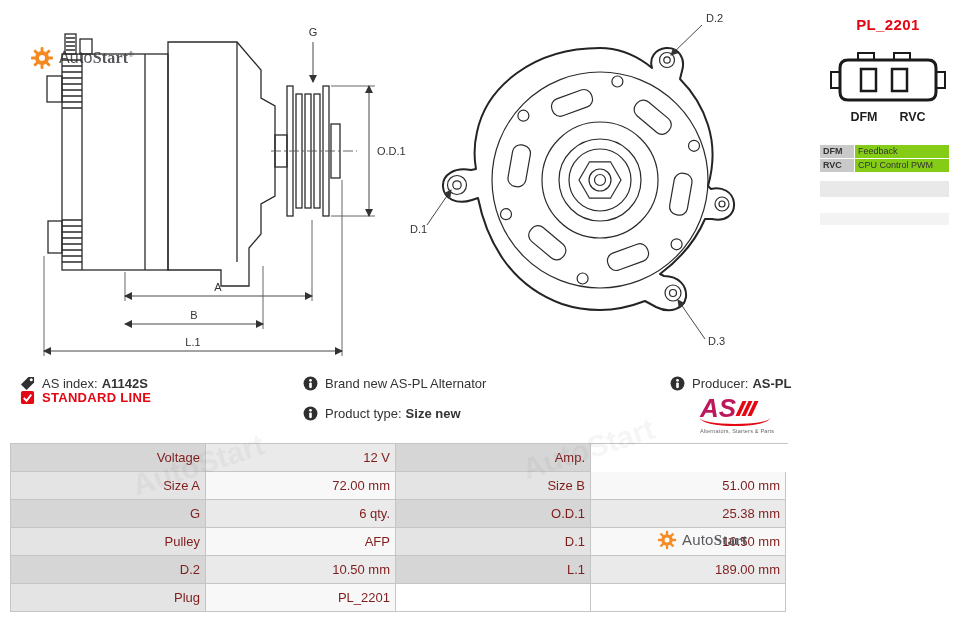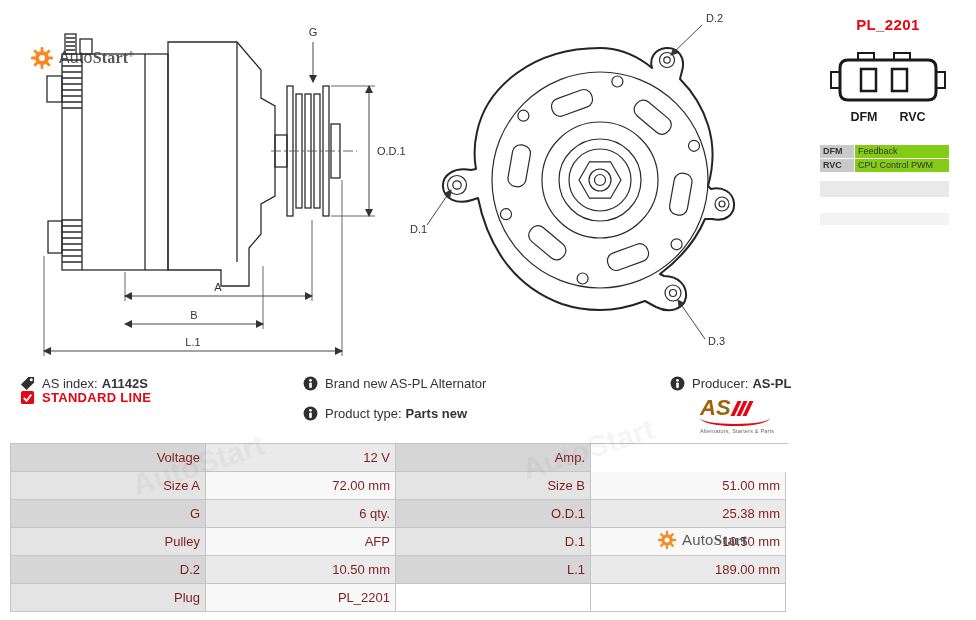--- a/index.html
+++ b/index.html
@@ -27,21 +27,21 @@
   .legend-strip2{position:absolute;left:820px;top:213px;width:129px;height:12px;background:#f3f3f3;}
 
   
   .info-item{position:absolute;display:flex;align-items:flex-end;gap:7px;font-size:13px;color:#333;white-space:nowrap;}
   .info-item b{font-weight:700;margin-left:4px;}
   .info-item.red-line{color:#e30613;font-weight:700;letter-spacing:.3px;}
 
   
   .aspl-logo{position:absolute;left:700px;top:398px;width:100px;}
   .aspl-top{display:flex;align-items:flex-end;gap:3px;}
-  .aspl-as{font-style:italic;font-weight:800;font-size:22px;line-height:20px;color:#a16207;}
+  .aspl-as{font-style:italic;font-weight:800;font-size:26px;line-height:20px;color:#be185d;}
   .aspl-stripes{display:flex;gap:2px;margin-bottom:2px;}
   .aspl-stripes i{display:block;width:4px;height:15px;background:#e30613;transform:skewX(-25deg);}
   .aspl-arc{width:70px;height:6px;border-bottom:2.5px solid #e30613;border-radius:0 0 100% 100% / 0 0 200% 200%;}
   .aspl-tagline{font-size:5.5px;color:#666;margin-top:2px;letter-spacing:.2px;}
 
   
   .spec-table{position:absolute;left:10px;top:443px;width:777px;
               border-top:1px solid #c5c5c5;border-left:1px solid #c5c5c5;}
   .srow{display:grid;grid-template-columns:195px 190px 195px 195px;height:28px;}
   .srow>div{border-right:1px solid #c5c5c5;border-bottom:1px solid #c5c5c5;
@@ -252,21 +252,21 @@
     </svg>
     <span>STANDARD LINE</span>
   </div>
 
   <div class="info-item" style="left:303px;top:406px;">
     <svg width="15" height="15" viewBox="-8 -8 16 16">
       <circle r="7.4" fill="#2f2f2f"></circle>
       <circle cx="0" cy="-3.4" r="1.5" fill="#fff"></circle>
       <rect x="-1.4" y="-1.2" width="2.8" height="6.2" rx="1.2" fill="#fff"></rect>
     </svg>
-    <span><span>Product type:</span><b>Parts new</b></span>
+    <span><span>Product type:</span><b>Size new</b></span>
   </div>
 
   <div class="aspl-logo">
     <div class="aspl-top">
       <span class="aspl-as">AS</span>
       <span class="aspl-stripes">
           <i></i>
           <i></i>
           <i></i>
         </span>

